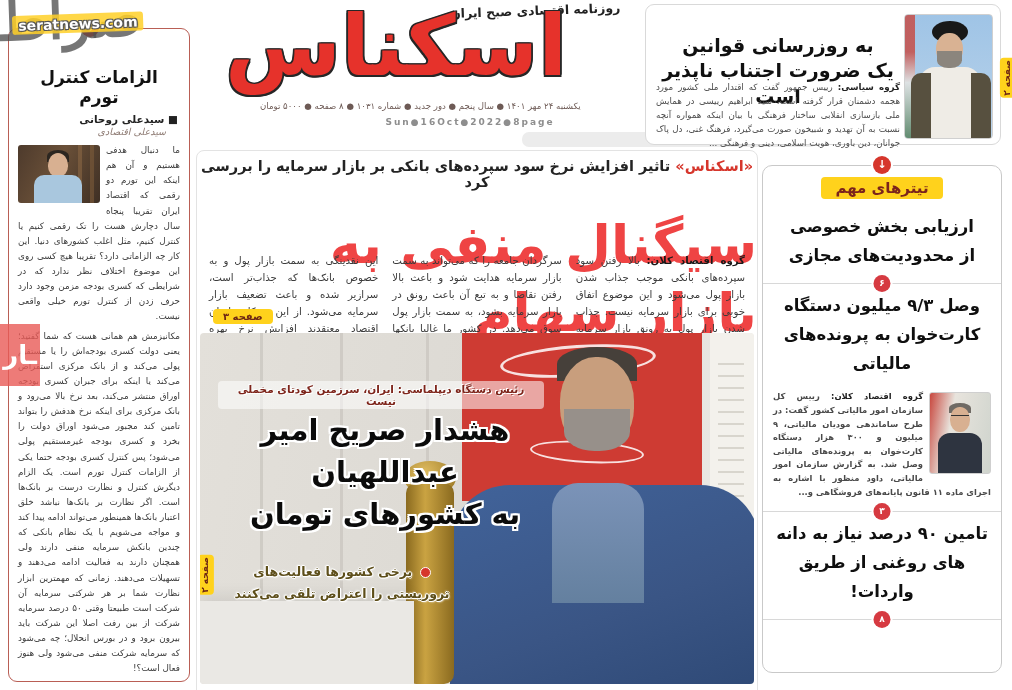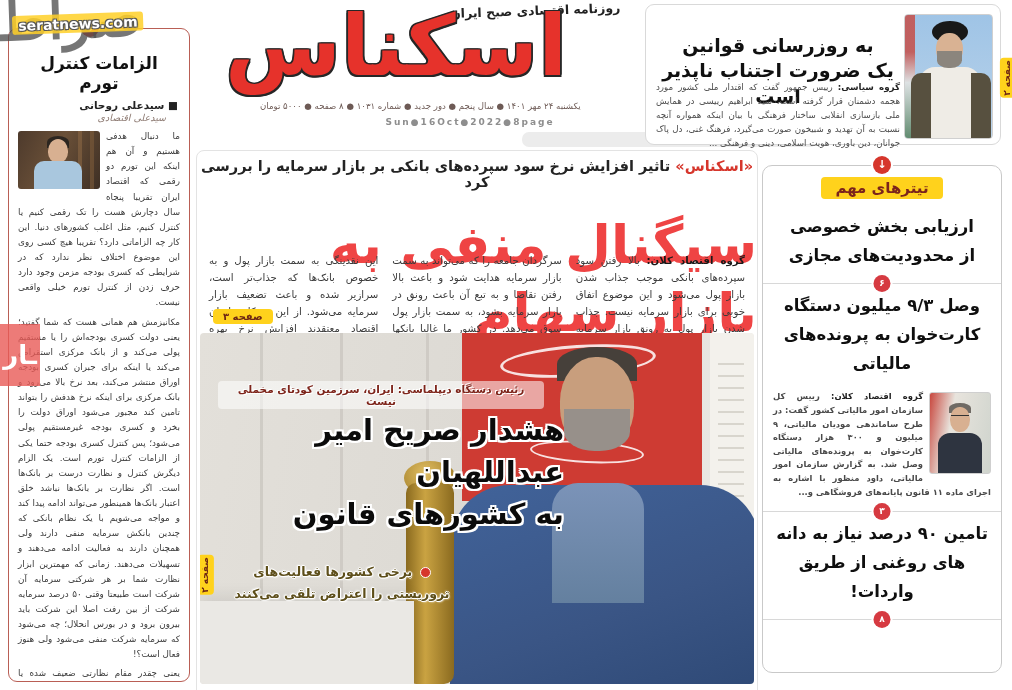--- a/index.html
+++ b/index.html
@@ -6,21 +6,21 @@
   .page{
     position:relative;width:1012px;height:690px;background:#fff;overflow:hidden;
     font-family:"DejaVu Sans",sans-serif;direction:rtl;color:#1c1c1c;
   }
   .abs{position:absolute;}
   
   .left-strip{
     left:8px;top:28px;width:182px;height:654px;border:1.5px solid #b95e55;
     border-radius:9px;background:#fff;padding:8px 9px;box-sizing:border-box;overflow:hidden;
   }
-  .strip-headline{font-size:17px;font-weight:900;text-align:center;margin:16px 4px 6px;color:#111;}
+  .strip-headline{font-size:17px;font-weight:900;text-align:center;margin:30px 4px 6px;color:#111;}
   .byline{font-size:10.5px;font-weight:bold;text-align:right;margin:2px 2px 0;color:#222;}
   .byline-title{font-size:9.5px;font-style:italic;color:#8d7a72;text-align:right;margin:1px 14px 6px;}
   .strip-body{font-size:8.8px;line-height:1.72;text-align:justify;text-align-last:right;color:#3a3a3a;}
   .strip-body p{margin:0 0 4px;}
   .author-photo{
     float:left;width:82px;height:58px;margin:2px 6px 3px 0;border-radius:3px;position:relative;overflow:hidden;
     background:linear-gradient(115deg,#4d3a2c 0%,#6a5038 45%,#3e2f24 100%);
   }
   .author-photo .shelf{position:absolute;right:6px;top:0;width:4px;height:100%;background:#7d5c3a;opacity:.6;}
   .author-photo .shelf2{right:18px;background:#8a6845;}
@@ -96,21 +96,21 @@
   .photo .beard{position:absolute;left:364px;top:76px;width:66px;height:42px;border-radius:0 0 46% 46%;background:#97908a;}
   .photo .chair{position:absolute;left:206px;top:150px;width:48px;height:201px;
                 background:linear-gradient(90deg,#8a6a1f 0%,#caa342 40%,#8a6a1f 100%);border-radius:10px;}
   .photo .chair-knob{position:absolute;left:204px;top:128px;width:52px;height:34px;border-radius:50%;
                 background:radial-gradient(circle at 40% 35%,#e0bd62,#96731f);}
   .photo .table{position:absolute;left:0;top:268px;width:214px;height:84px;background:#eae8e4;
                 box-shadow:0 -6px 14px rgba(0,0,0,.08);}
   .ph-kicker{position:absolute;right:210px;left:18px;top:48px;text-align:center;font-size:10.5px;font-weight:900;
              color:#7d241a;background:rgba(255,255,255,.55);border-radius:4px;padding:2px 4px;
              text-shadow:1px 1px 0 #fff,-1px -1px 0 #fff;}
-  .ph-headline{position:absolute;right:190px;left:6px;top:76px;font-size:29px;font-weight:900;
+  .ph-headline{position:absolute;right:190px;left:6px;top:76px;text-align:center;font-size:29px;font-weight:900;
                color:#0b0b0b;line-height:1.45;letter-spacing:-1px;
                text-shadow:2px 0 0 #fff,-2px 0 0 #fff,0 2px 0 #fff,0 -2px 0 #fff,
                            2px 2px 0 #fff,-2px -2px 0 #fff,2px -2px 0 #fff,-2px 2px 0 #fff;}
   .ph-bullet{position:absolute;right:300px;left:30px;top:228px;text-align:center;font-size:12.5px;font-weight:900;
              color:#5d4e1a;line-height:1.75;
              text-shadow:1px 0 0 #fff,-1px 0 0 #fff,0 1px 0 #fff,0 -1px 0 #fff,1px 1px 2px #fff,-1px -1px 2px #fff;}
   .ph-bullet .dot{display:inline-block;width:9px;height:9px;border-radius:50%;background:#d6362c;
                   border:1.5px solid #fff;vertical-align:middle;margin-left:3px;}
   .photo-page-tag{position:absolute;left:-2px;top:222px;}
   
@@ -226,21 +226,21 @@
       <span class="hair"></span>
       <span class="head"></span>
       <span class="beard"></span>
       <span class="chair-knob"></span>
       <span class="chair"></span>
       <span class="table"></span>
 
       <div class="ph-kicker">رئیس دستگاه دیپلماسی: ایران، سرزمین کودتای مخملی نیست</div>
       <div class="ph-headline">
         <span>هشدار صریح امیر عبداللهیان</span><br>
-        <span>به کشورهای قانون</span>
+        <span>به کشورهای تومان</span>
       </div>
       <div class="ph-bullet">
         <span class="dot"></span>
         <span>برخی کشورها فعالیت‌های تروریستی را اعتراض تلقی می‌کنند</span>
       </div>
       <span class="vtag photo-page-tag" style="position:absolute;">صفحه ۲</span>
     </div>
   </section>
 
   <aside class="abs sidebar">

